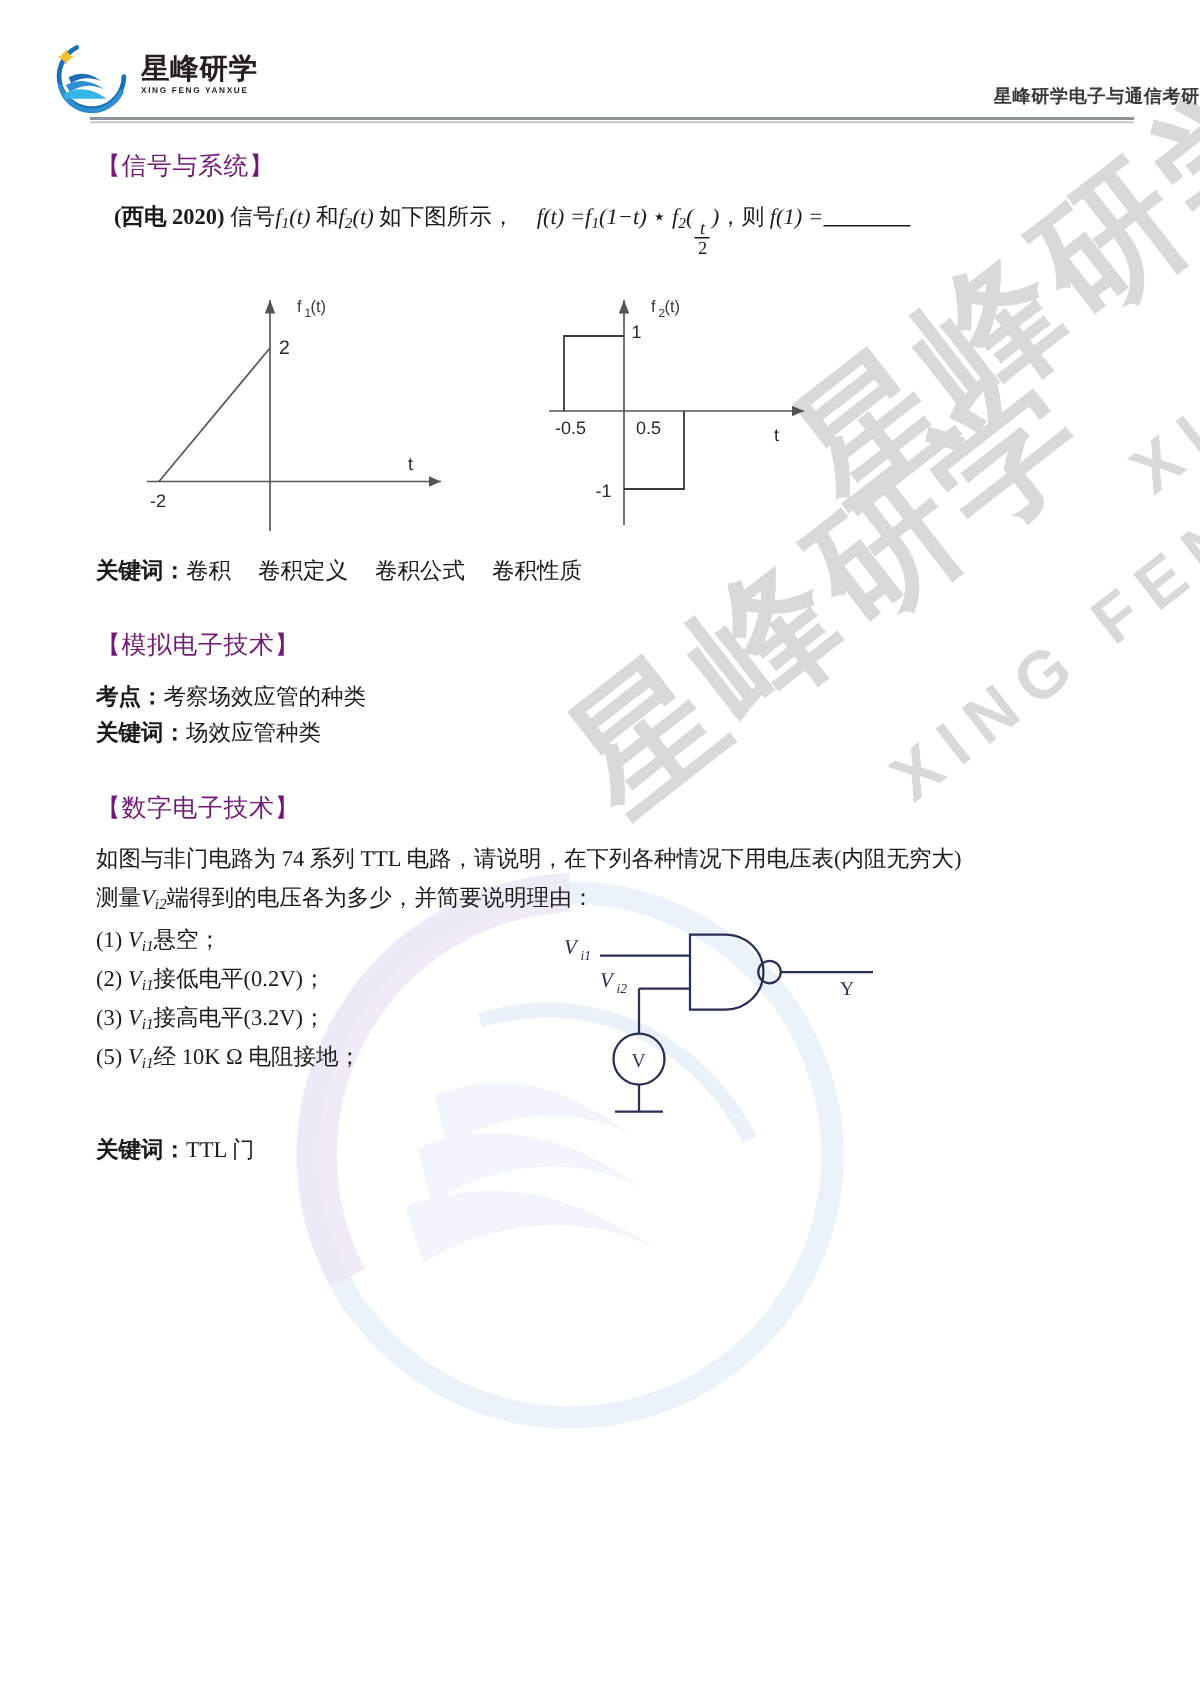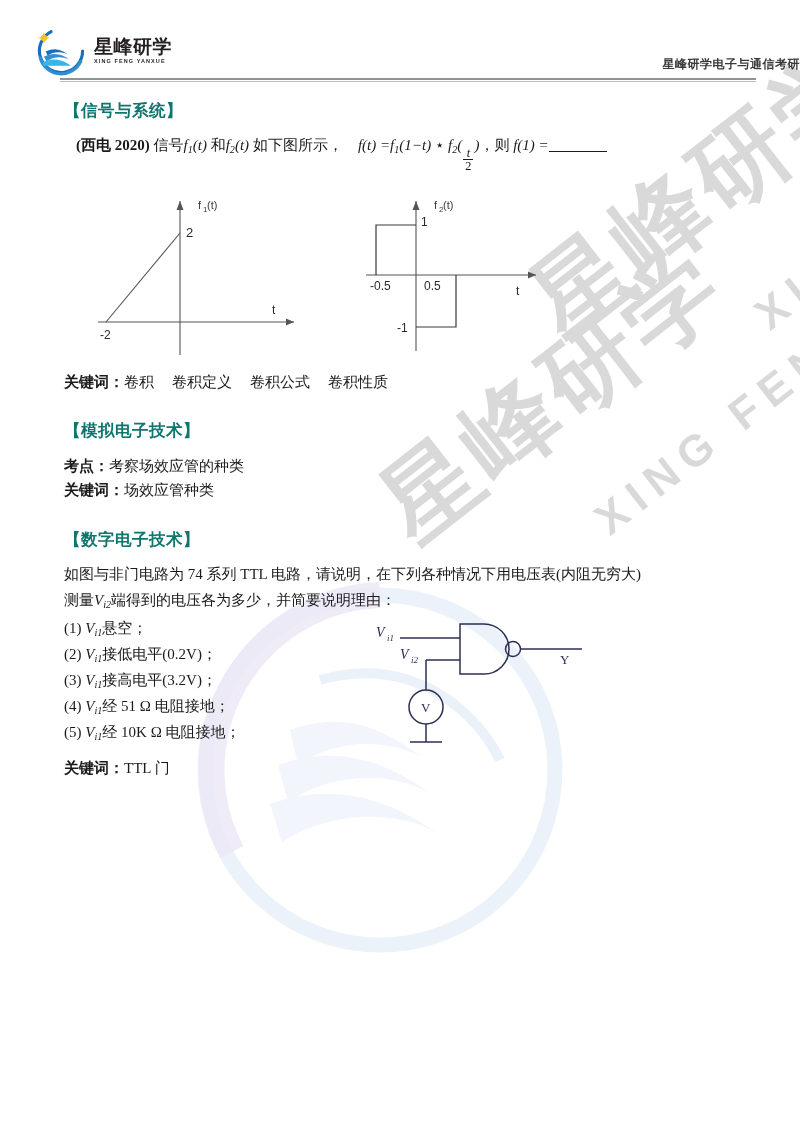--- a/index.html
+++ b/index.html
@@ -121,22 +121,22 @@
   .content {
     position: absolute;
     left: 64px;
     right: 56px;
     top: 100px;
     z-index: 2;
   }
   .sec-title {
     font-family: "Liberation Sans", "DejaVu Sans", sans-serif;
     font-size: 16.5px;
-    font-weight: 700;
-    color: #0f766e;
+    font-weight: 400;
+    color: #701a75;
     margin: 0 0 12px 0;
     letter-spacing: .5px;
   }
   .q-line {
     font-size: 15px;
     line-height: 1.5;
     margin: 0 0 4px 0;
   }
   .indent { padding-left: 12px; }
   .bold { font-weight: 700; }
@@ -366,24 +366,20 @@
           </div>
           <div class="item">
             <span>(2)</span>
             <span class="mi"><span>V</span><sub class="s">i1</sub></span><span>接低电平(0.2V)；</span>
           </div>
           <div class="item">
             <span>(3)</span>
             <span class="mi"><span>V</span><sub class="s">i1</sub></span><span>接高电平(3.2V)；</span>
           </div>
           <div class="item">
-            <span>(4)</span>
-            <span class="mi"><span>V</span><sub class="s">i1</sub></span><span>经 51 Ω 电阻接地；</span>
-          </div>
-          <div class="item">
             <span>(5)</span>
             <span class="mi"><span>V</span><sub class="s">i1</sub></span><span>经 10K Ω 电阻接地；</span>
           </div>
         </div>
 
         <svg class="circuit" width="260" height="135" viewBox="0 0 260 135">
           <g stroke="#2b2f55" stroke-width="1.5" fill="none">
 
             <line x1="36" y1="20" x2="96" y2="20"></line>
 

